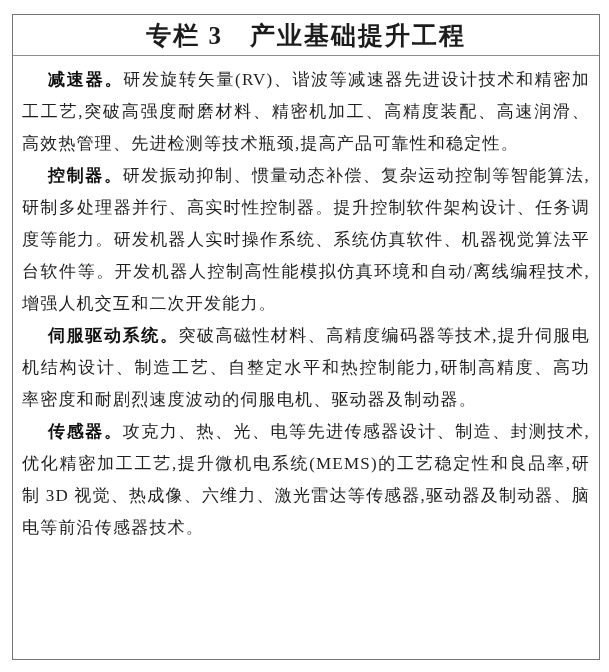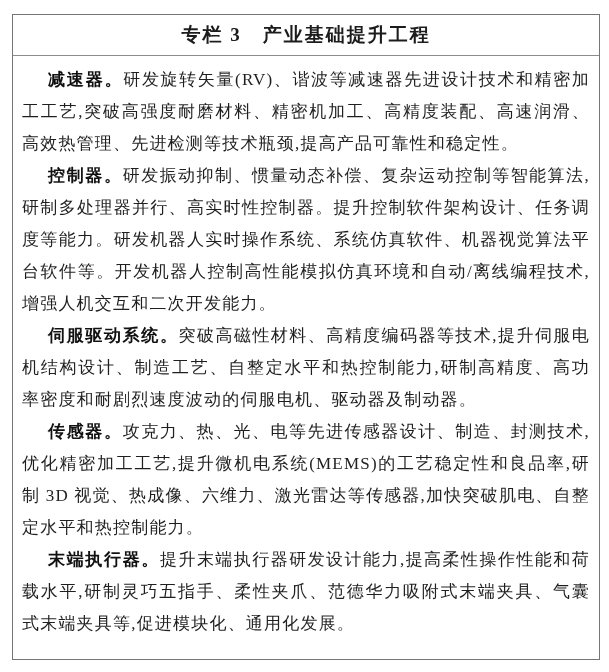--- a/index.html
+++ b/index.html
@@ -28,21 +28,21 @@
   .panel-header {
     height: 41px;
     border-bottom: 1px solid #8c8c8c;
     display: flex;
     align-items: center;
     justify-content: center;
   }
   .panel-title {
     font-family: "Liberation Serif", "DejaVu Serif", serif;
     font-weight: 700;
-    font-size: 19px;
+    font-size: 25px;
     letter-spacing: 2px;
     color: #1c1c1c;
     white-space: pre;
   }
   .panel-body {
     padding: 8px 9px 0 9px;
   }
   .para {
     font-size: 17px;
     line-height: 32px;
@@ -64,17 +64,16 @@
 
 <div class="page">
   <div class="panel">
     <div class="panel-header">
       <div class="panel-title">专栏 3　产业基础提升工程</div>
     </div>
     <div class="panel-body">
       <p class="para"><span class="lead">减速器。</span><span>研发旋转矢量(RV)、谐波等减速器先进设计技术和精密加工工艺,突破高强度耐磨材料、精密机加工、高精度装配、高速润滑、高效热管理、先进检测等技术瓶颈,提高产品可靠性和稳定性。</span></p>
       <p class="para"><span class="lead">控制器。</span><span>研发振动抑制、惯量动态补偿、复杂运动控制等智能算法,研制多处理器并行、高实时性控制器。提升控制软件架构设计、任务调度等能力。研发机器人实时操作系统、系统仿真软件、机器视觉算法平台软件等。开发机器人控制高性能模拟仿真环境和自动/离线编程技术,增强人机交互和二次开发能力。</span></p>
       <p class="para"><span class="lead">伺服驱动系统。</span><span>突破高磁性材料、高精度编码器等技术,提升伺服电机结构设计、制造工艺、自整定水平和热控制能力,研制高精度、高功率密度和耐剧烈速度波动的伺服电机、驱动器及制动器。</span></p>
-      <p class="para"><span class="lead">传感器。</span><span>攻克力、热、光、电等先进传感器设计、制造、封测技术,优化精密加工工艺,提升微机电系统(MEMS)的工艺稳定性和良品率,研制 3D 视觉、热成像、六维力、激光雷达等传感器,加快突破肌电、自整定水平和热控制能力。</span></p>
-      <p class="para"><span class="lead">末端执行器。</span><span>提升末端执行器研发设计能力,提高柔性操作性能和荷载水平,研制灵巧五指手、柔性夹爪、范德华力吸附式末端夹具、气囊式末端夹具等,促进模块化、通用化发展。</span></p>
+      <p class="para"><span class="lead">传感器。</span><span>攻克力、热、光、电等先进传感器设计、制造、封测技术,优化精密加工工艺,提升微机电系统(MEMS)的工艺稳定性和良品率,研制 3D 视觉、热成像、六维力、激光雷达等传感器,驱动器及制动器、脑电等前沿传感器技术。</span></p>
     </div>
   </div>
 </div>
 
 </body></html>

